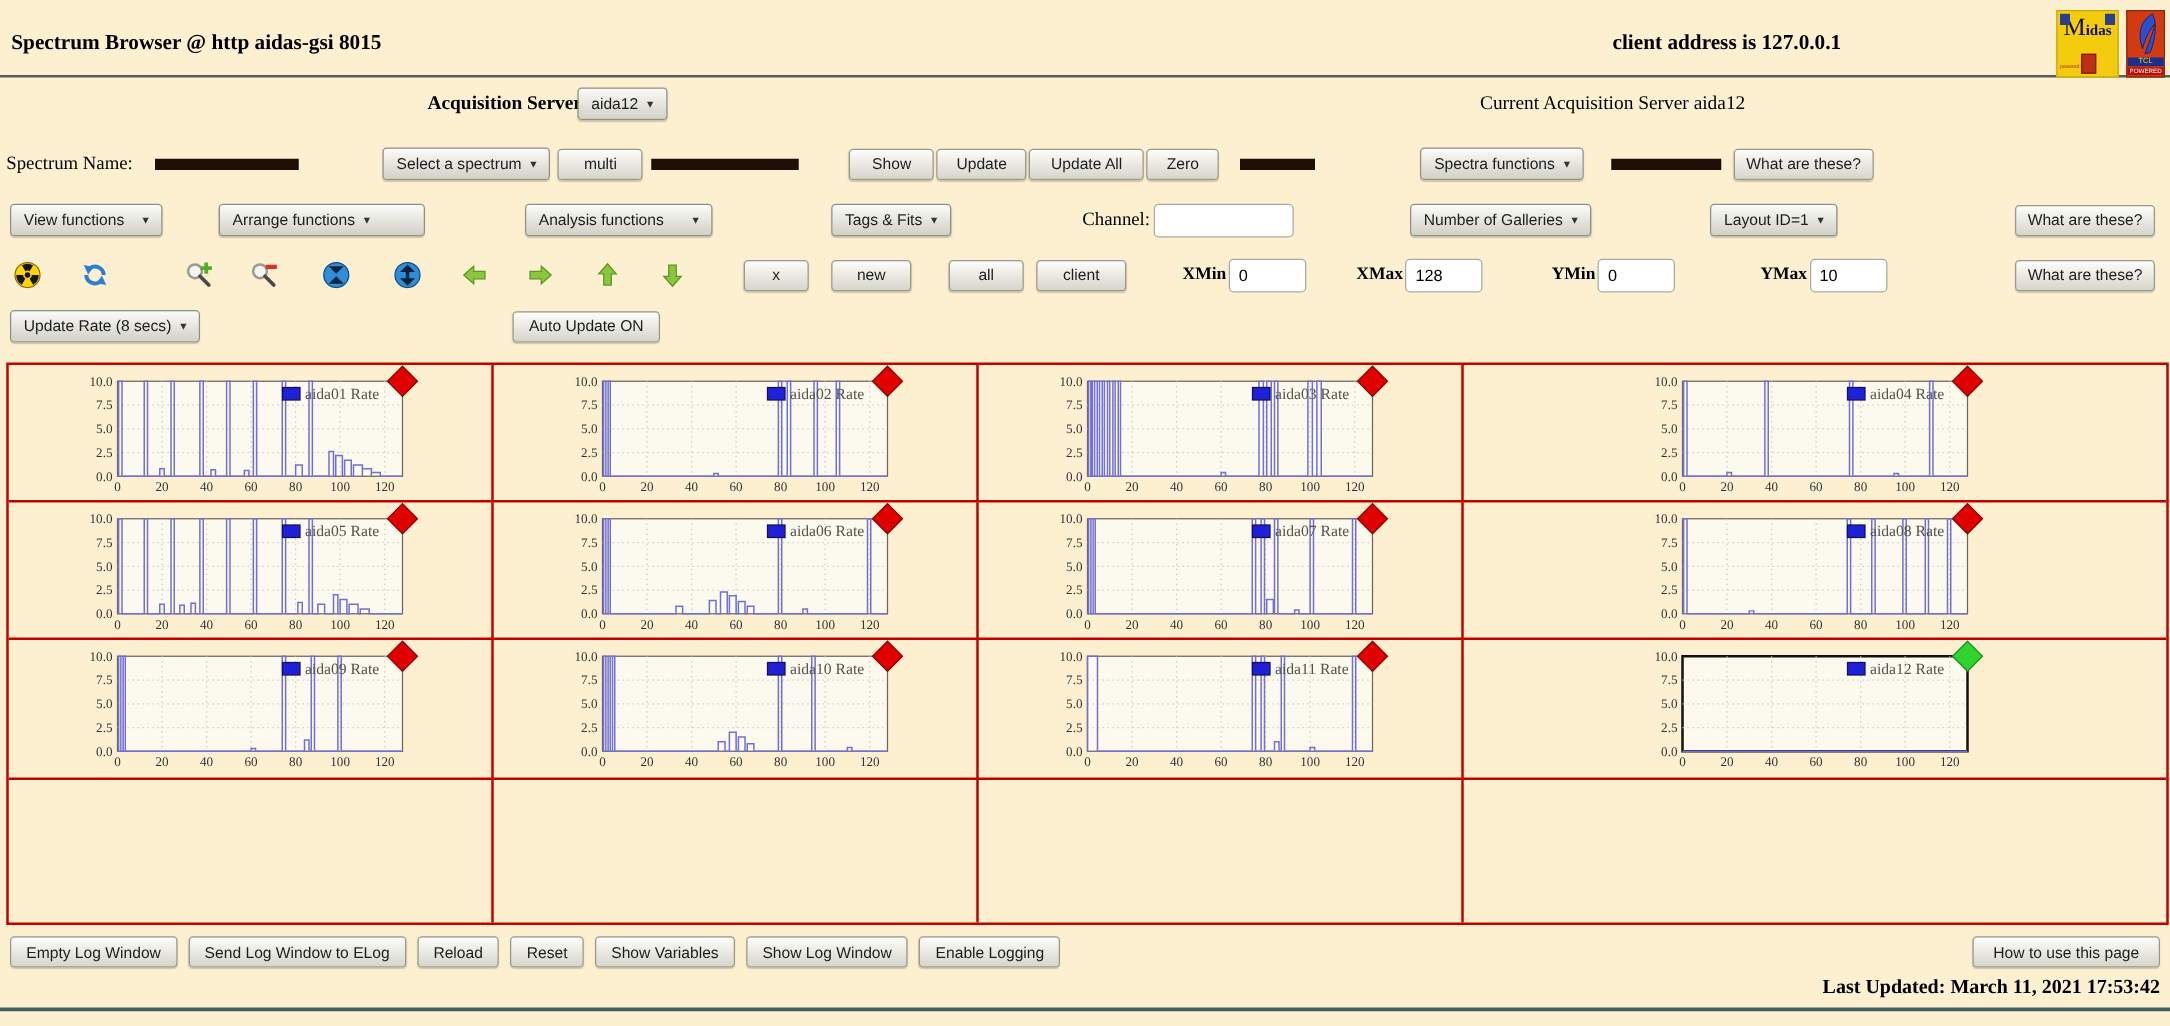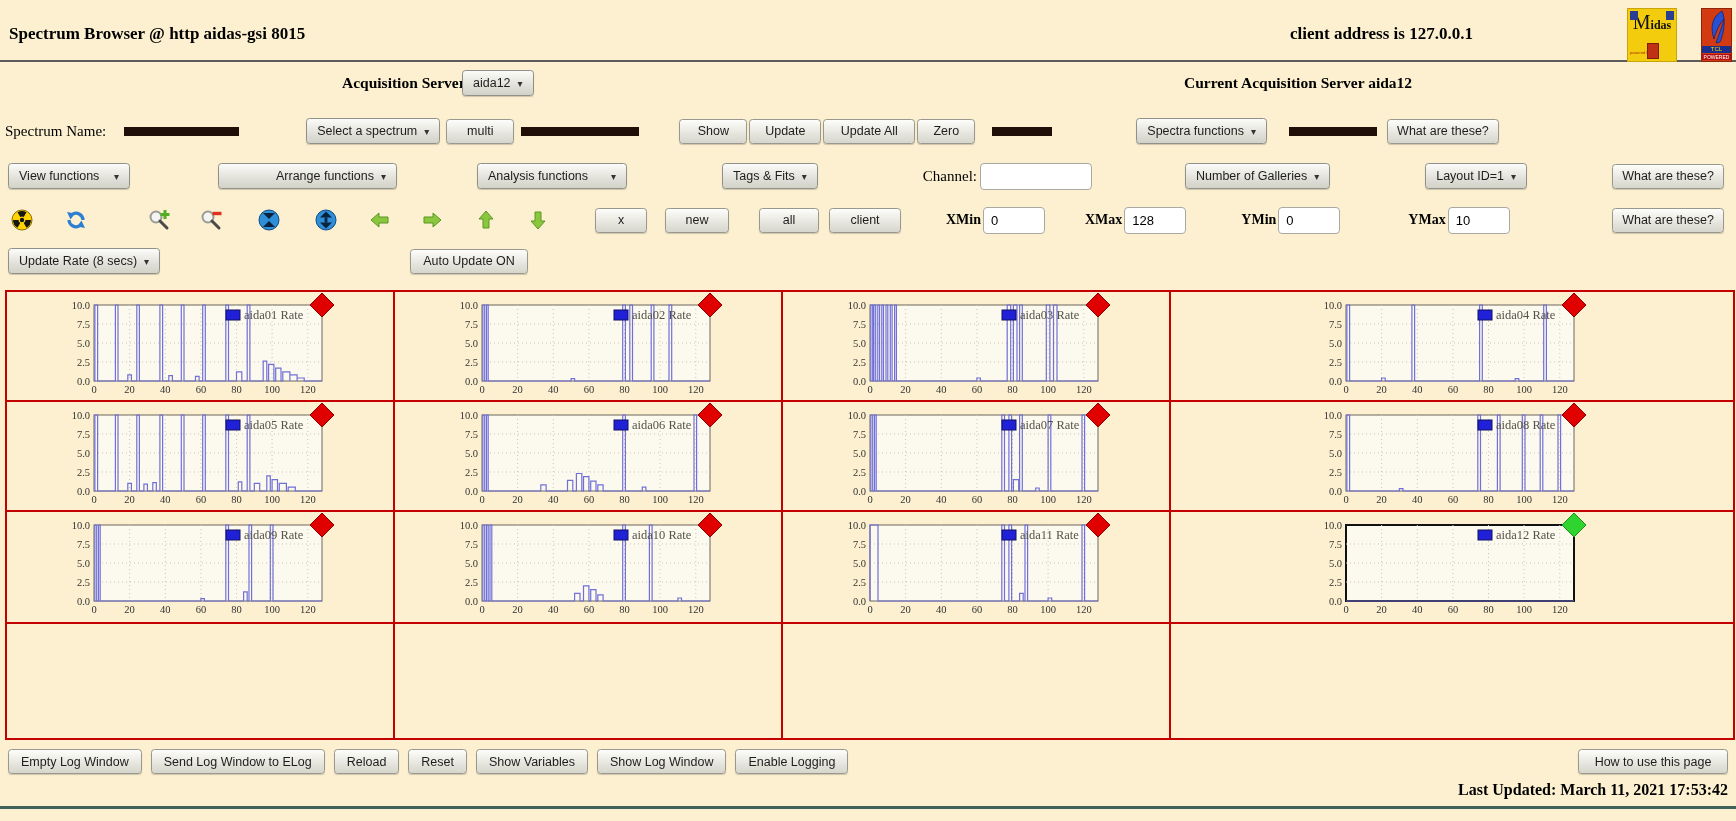--- a/index.html
+++ b/index.html
@@ -2,34 +2,34 @@
 <html><head>
 <meta charset="utf-8">
 <style>
   html,body{margin:0;padding:0}
   body{width:1736px;height:821px;background:#fcf0d0;font-family:"Liberation Sans",sans-serif;position:relative;overflow:hidden}
   .serif{font-family:"Liberation Serif",serif}
   .red{color:#000000}
   .hdr{position:relative;height:60px;border-bottom:2px solid #5c5c5c}
   .title{position:absolute;left:9px;top:24px;font-size:17px;font-weight:bold}
   .client{position:absolute;left:1290px;top:24px;font-size:17px;font-weight:bold}
-  .logos{position:absolute;top:8px;right:4px;display:flex;gap:24px}
+  .logos{position:absolute;top:8px;right:4px;display:flex;gap:6px}
   .midas-logo{width:48px;height:52px;background:#f2cc0d;border:1px solid #caa50a;position:relative;text-align:center}
   .midas-m{font-family:"Liberation Serif",serif;color:#111;font-size:20px;line-height:26px}
   .midas-m b{font-size:12px}
   .midas-shield{position:absolute;width:8px;height:9px;top:2px;background:#2a3f8f}
   .midas-fig{position:absolute;left:19px;bottom:2px;width:10px;height:14px;background:#c03015;border:1px solid #7d1d0b}
   .midas-pw{position:absolute;left:2px;bottom:6px;font-size:4px;color:#b02a10}
   .tcl-logo{width:29px;height:52px;background:#d23b12;border:1px solid #8f2408;position:relative;overflow:hidden}
   .tcl-strip1{position:absolute;bottom:8px;left:0;right:0;background:#1a2e8c;color:#ffd800;font-size:6px;line-height:7px;text-align:center}
   .tcl-strip2{position:absolute;bottom:1px;left:0;right:0;background:#b30f0f;color:#fff;font-size:5px;line-height:6px;text-align:center}
   .acqrow{position:relative;height:46px}
   .acq-label{position:absolute;left:342px;top:12px;font-size:15.5px;font-weight:bold}
   .acq-sel{position:absolute;left:462px;top:8px}
-  .acq-current{position:absolute;left:1184px;top:12px;font-size:15.5px;font-weight:bold}
+  .acq-current{position:absolute;left:1184px;top:12px;font-size:15.5px;font-weight:normal}
   .row{display:flex;align-items:center}
   .btn{display:inline-flex;align-items:center;justify-content:center;height:25px;padding:0 12px;
        background:linear-gradient(#fdfdfb,#e6e5dd 60%,#d7d6cd);border:1px solid #98988e;border-radius:3.5px;
        font-size:12.5px;color:#1d1d1d;box-shadow:0 1px 1px rgba(0,0,0,.18);cursor:pointer;white-space:nowrap;box-sizing:border-box}
   .sel{display:inline-flex;align-items:center;justify-content:center;height:26px;padding:0 10px;
        background:linear-gradient(#fbfbf9,#e2e1d9 60%,#d3d2c9);border:1px solid #90908a;border-radius:3.5px;
        font-size:12.5px;color:#1d1d1d;box-shadow:0 1px 1px rgba(0,0,0,.18);cursor:pointer;white-space:nowrap;box-sizing:border-box}
   .chev{margin-left:7px;font-size:10px;color:#333}
   .chev::after{content:"▾"}
   .inp{height:27px;border:1px solid #a9a9a2;border-radius:4px;background:#fff;font-size:13px;padding:0 7px;box-sizing:border-box;font-family:"Liberation Sans",sans-serif}
@@ -100,21 +100,21 @@
   </span>
   <span class="bar" style="width:88px;margin-left:22px"></span>
   <button class="btn" style="margin-left:10px;width:112px">What are these?</button>
 </div>
 
 <div class="row" style="height:44px">
   <span class="sel" style="margin-left:8px;width:122px;justify-content:space-between">
     <span>View functions</span>
     <span class="chev"></span>
   </span>
-  <span class="sel" style="margin-left:88px;width:179px;justify-content:flex-end">
+  <span class="sel" style="margin-left:45px;width:165px;justify-content:flex-start">
     <span>Arrange functions</span>
     <span class="chev"></span>
   </span>
   <span class="sel" style="margin-left:80px;width:150px;justify-content:space-between">
     <span>Analysis functions</span>
     <span class="chev"></span>
   </span>
   <span class="sel" style="margin-left:95px">
     <span>Tags &amp; Fits</span>
     <span class="chev"></span>

